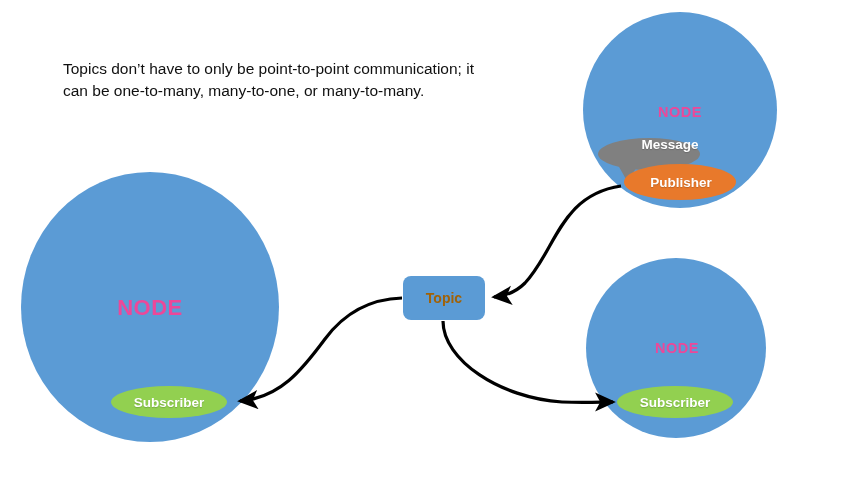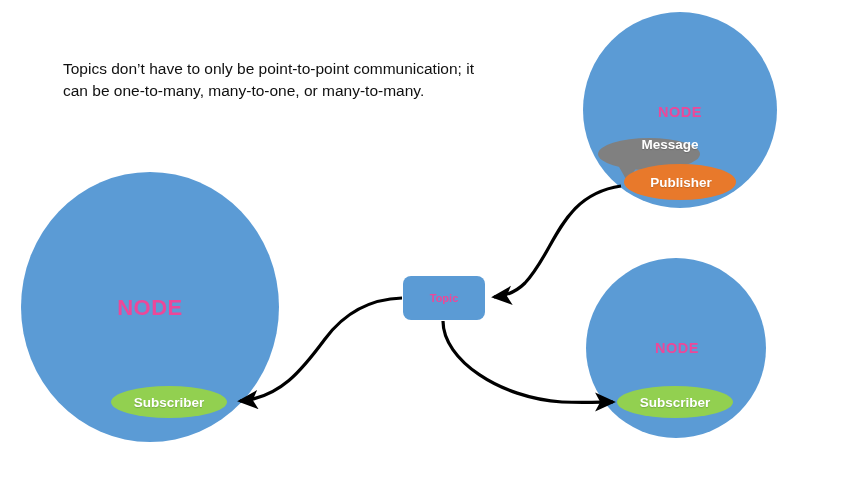--- a/index.html
+++ b/index.html
@@ -55,22 +55,22 @@
     text-align: center;
     white-space: nowrap;
     transform: translate(-50%, -50%);
     font-size: 13.5px;
     text-shadow: 0 1px 1px rgba(0,0,0,0.18);
   }
   .topic-label {
     position: absolute;
     font-family: "Liberation Sans", sans-serif;
     font-weight: bold;
-    color: #ec4899;
-    font-size: 11px;
+    color: #a16207;
+    font-size: 14px;
     white-space: nowrap;
     transform: translate(-50%, -50%);
   }
 </style>
 </head>
 <body>
 
 <div id="slide">
 
   <svg id="diagram-svg" viewBox="0 0 854 480">

